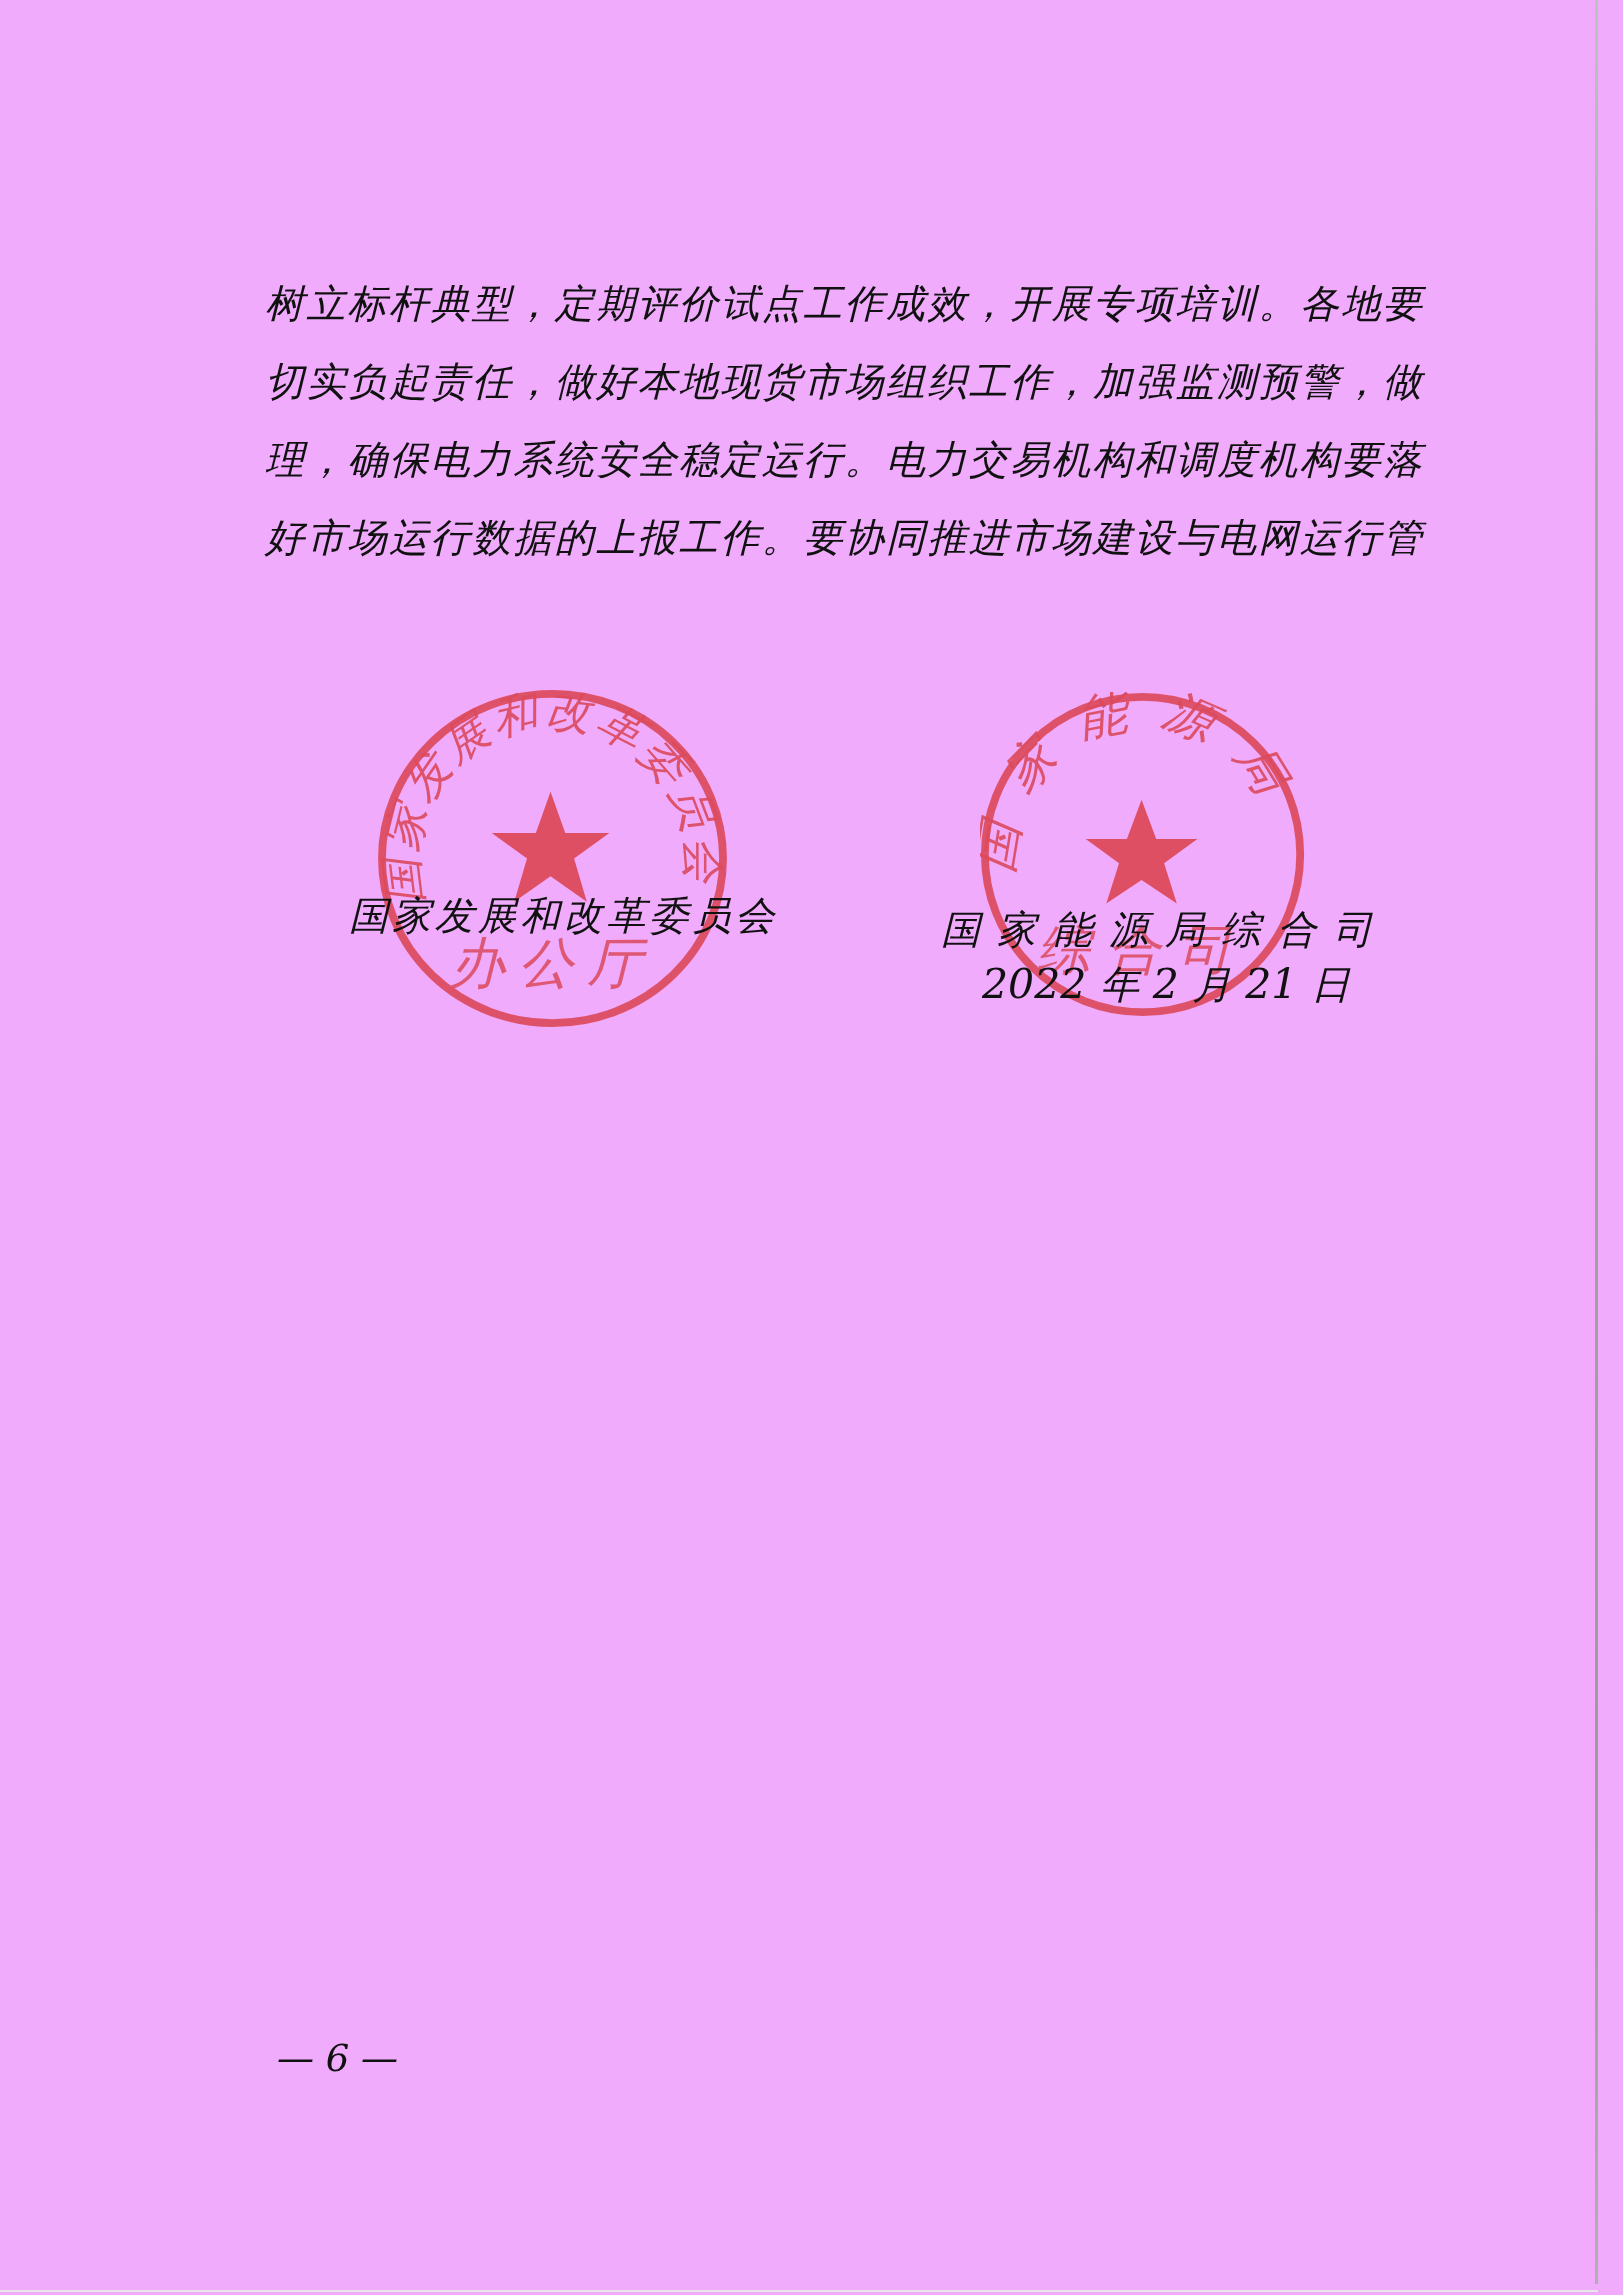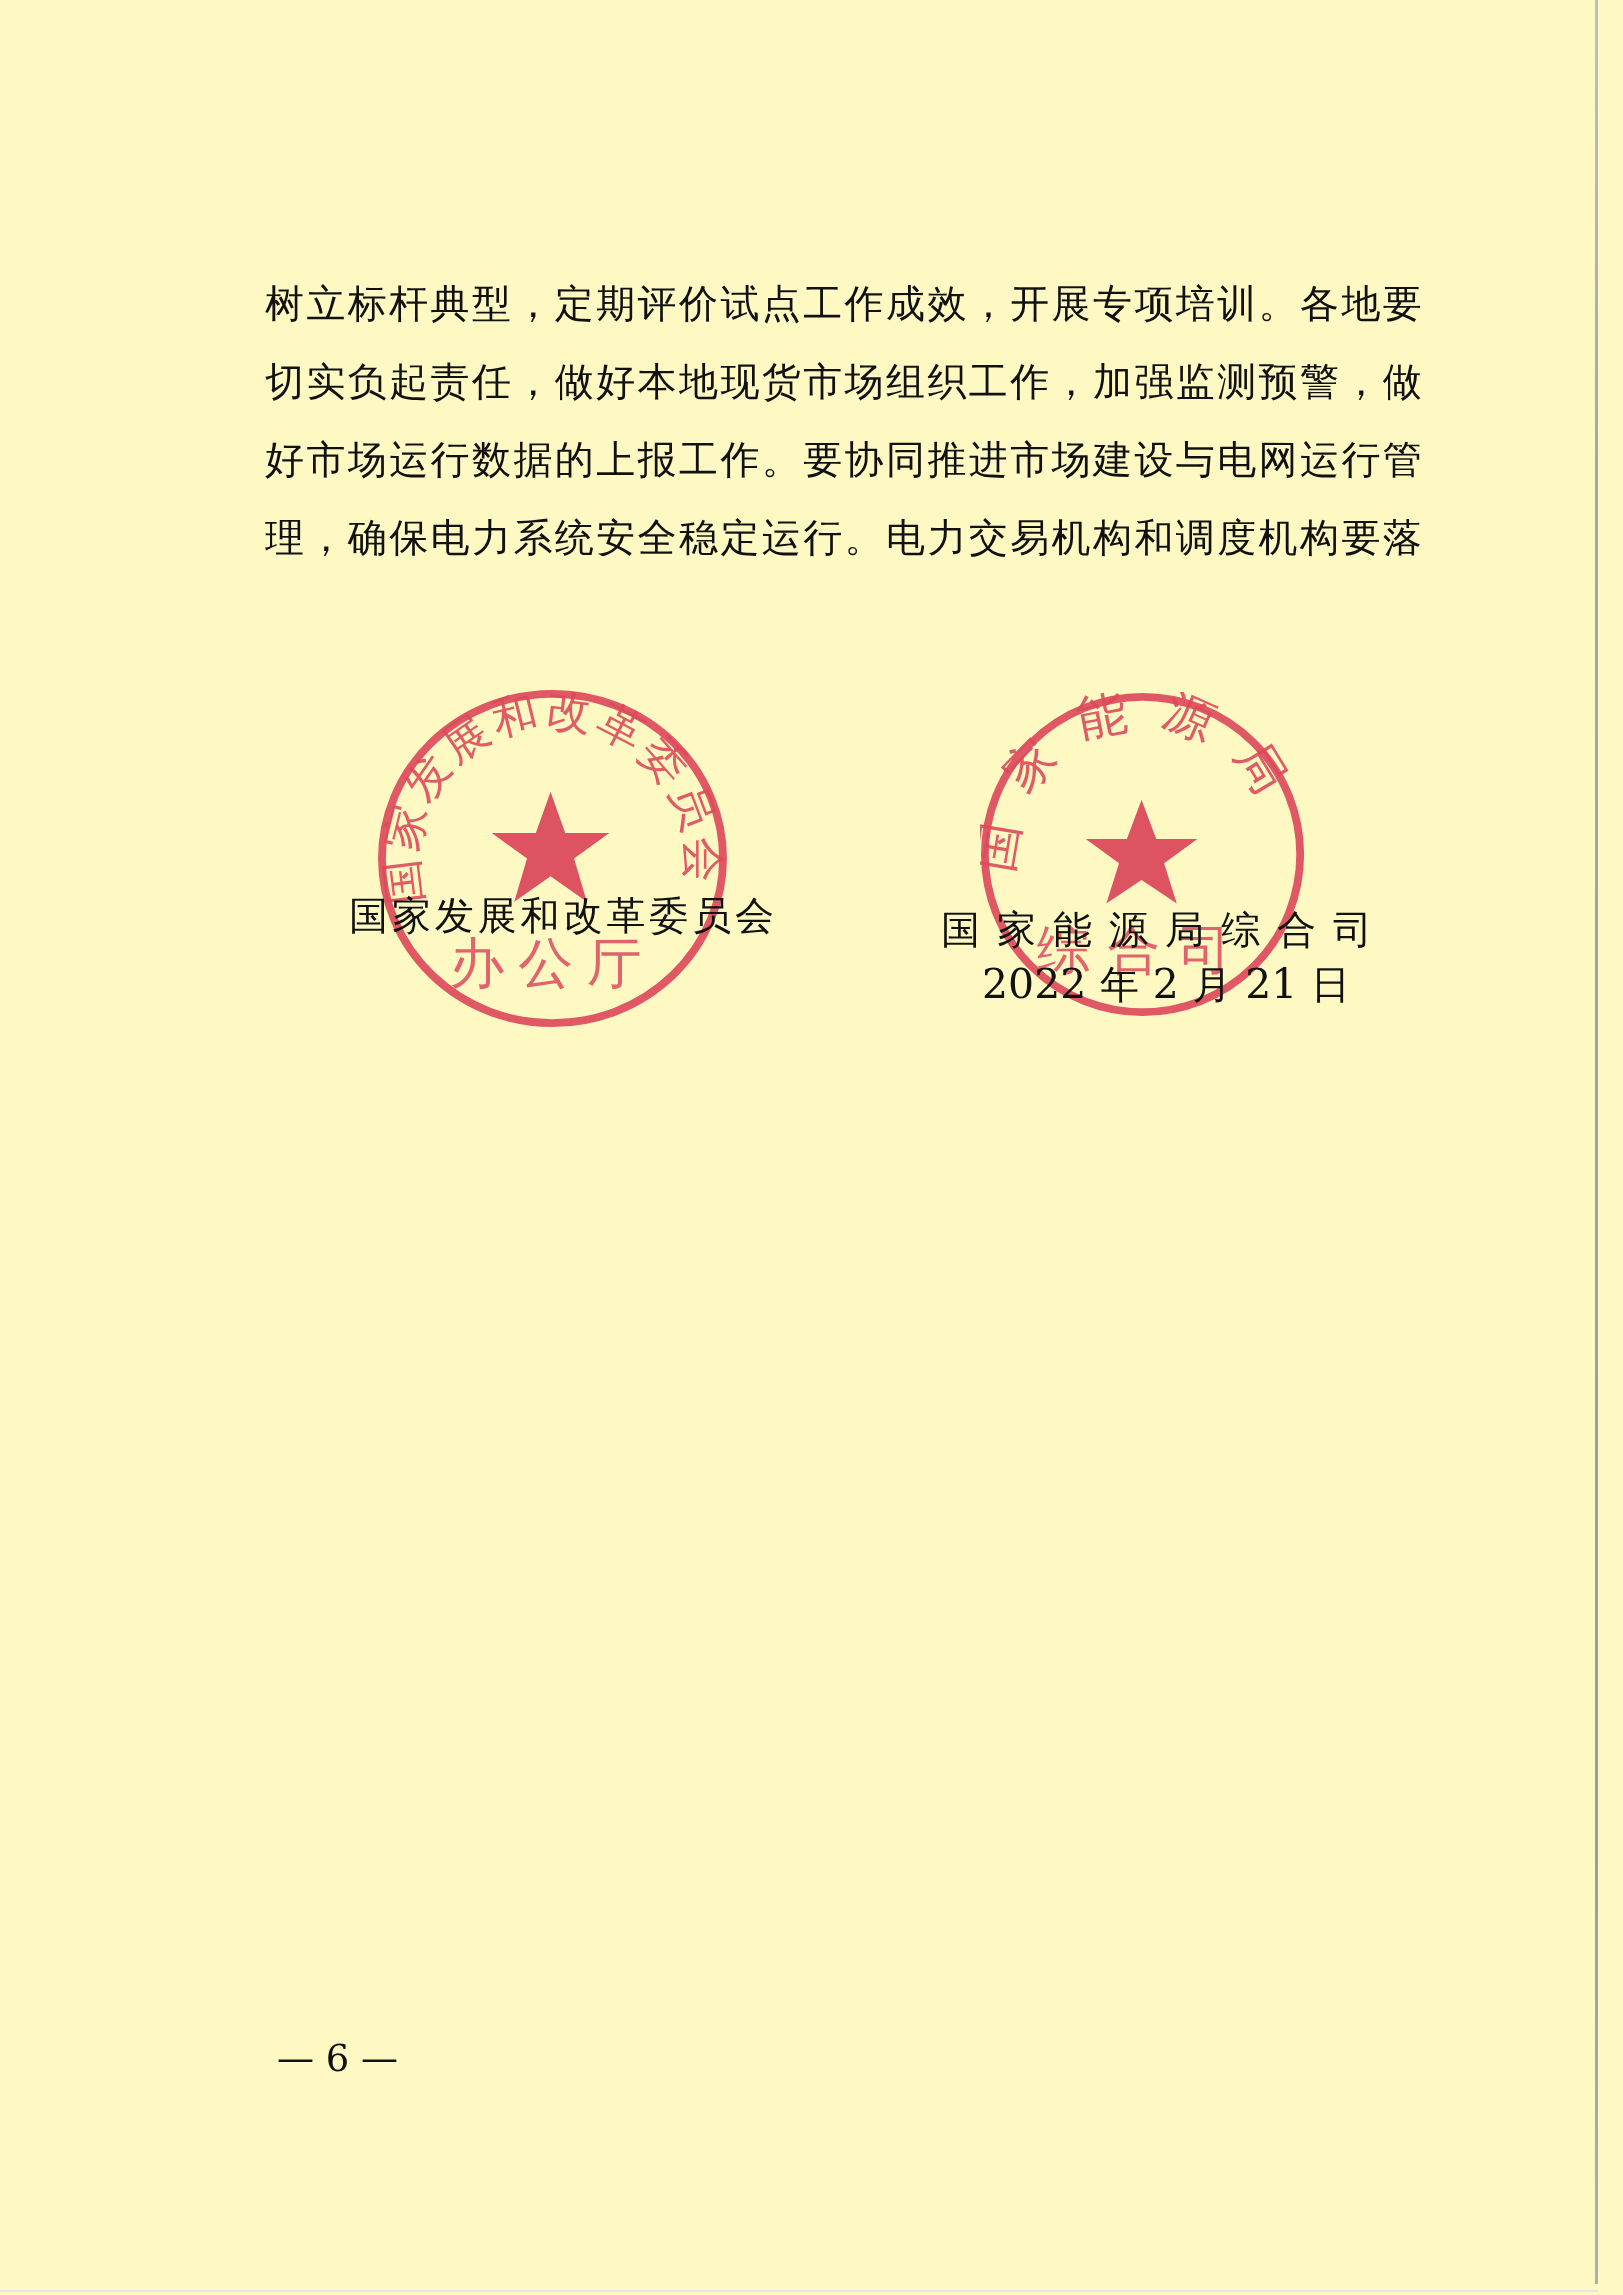--- a/index.html
+++ b/index.html
@@ -13,21 +13,22 @@
     position: relative;
     overflow: hidden;
     font-family: "DejaVu Serif", "Liberation Serif", serif;
     color: #111111;
   }
   .page {
     position: absolute;
     left: 0; top: 0;
     width: 1623px;
     height: 2296px;
-    background: #fef9c3;
+    background: #f0abfc;
+    font-style: italic;
   }
   .edge-line {
     position: absolute;
     left: 1595px;
     top: 0;
     width: 2.9px;
     height: 2284px;
     background: linear-gradient(#b9c4c0, #a7a7a7 20%, #9c9c9c 80%, #b0b0b0);
   }
   .bottom-edge {
@@ -97,22 +98,22 @@
 <body>
 
 <div class="page">
 
   <div class="edge-line"></div>
   <div class="bottom-edge"></div>
 
   <div class="body-text">
     <div class="line">树立标杆典型，定期评价试点工作成效，开展专项培训。各地要</div>
     <div class="line">切实负起责任，做好本地现货市场组织工作，加强监测预警，做</div>
+    <div class="line">理，确保电力系统安全稳定运行。电力交易机构和调度机构要落</div>
     <div class="line">好市场运行数据的上报工作。要协同推进市场建设与电网运行管</div>
-    <div class="line">理，确保电力系统安全稳定运行。电力交易机构和调度机构要落</div>
   </div>
 
   <div class="stamp" style="left:376px; top:686px;">
     <svg width="353" height="345" viewBox="0 0 360 352">
       <defs>
         <path id="arcL" d="M 52 230 A 138 138 0 1 1 312 220"></path>
       </defs>
       <ellipse cx="180" cy="176" rx="174" ry="168" fill="none" stroke="#dc4a5c" stroke-width="8" opacity="0.92"></ellipse>
       <polygon points="178,108 193,150 238,150 202,176 215,220 178,194 141,220 154,176 118,150 163,150" fill="#dc4a5c" opacity="0.95"></polygon>
       <text font-family="DejaVu Serif, serif" font-size="46" fill="#dc4a5c" opacity="0.9" letter-spacing="4">

